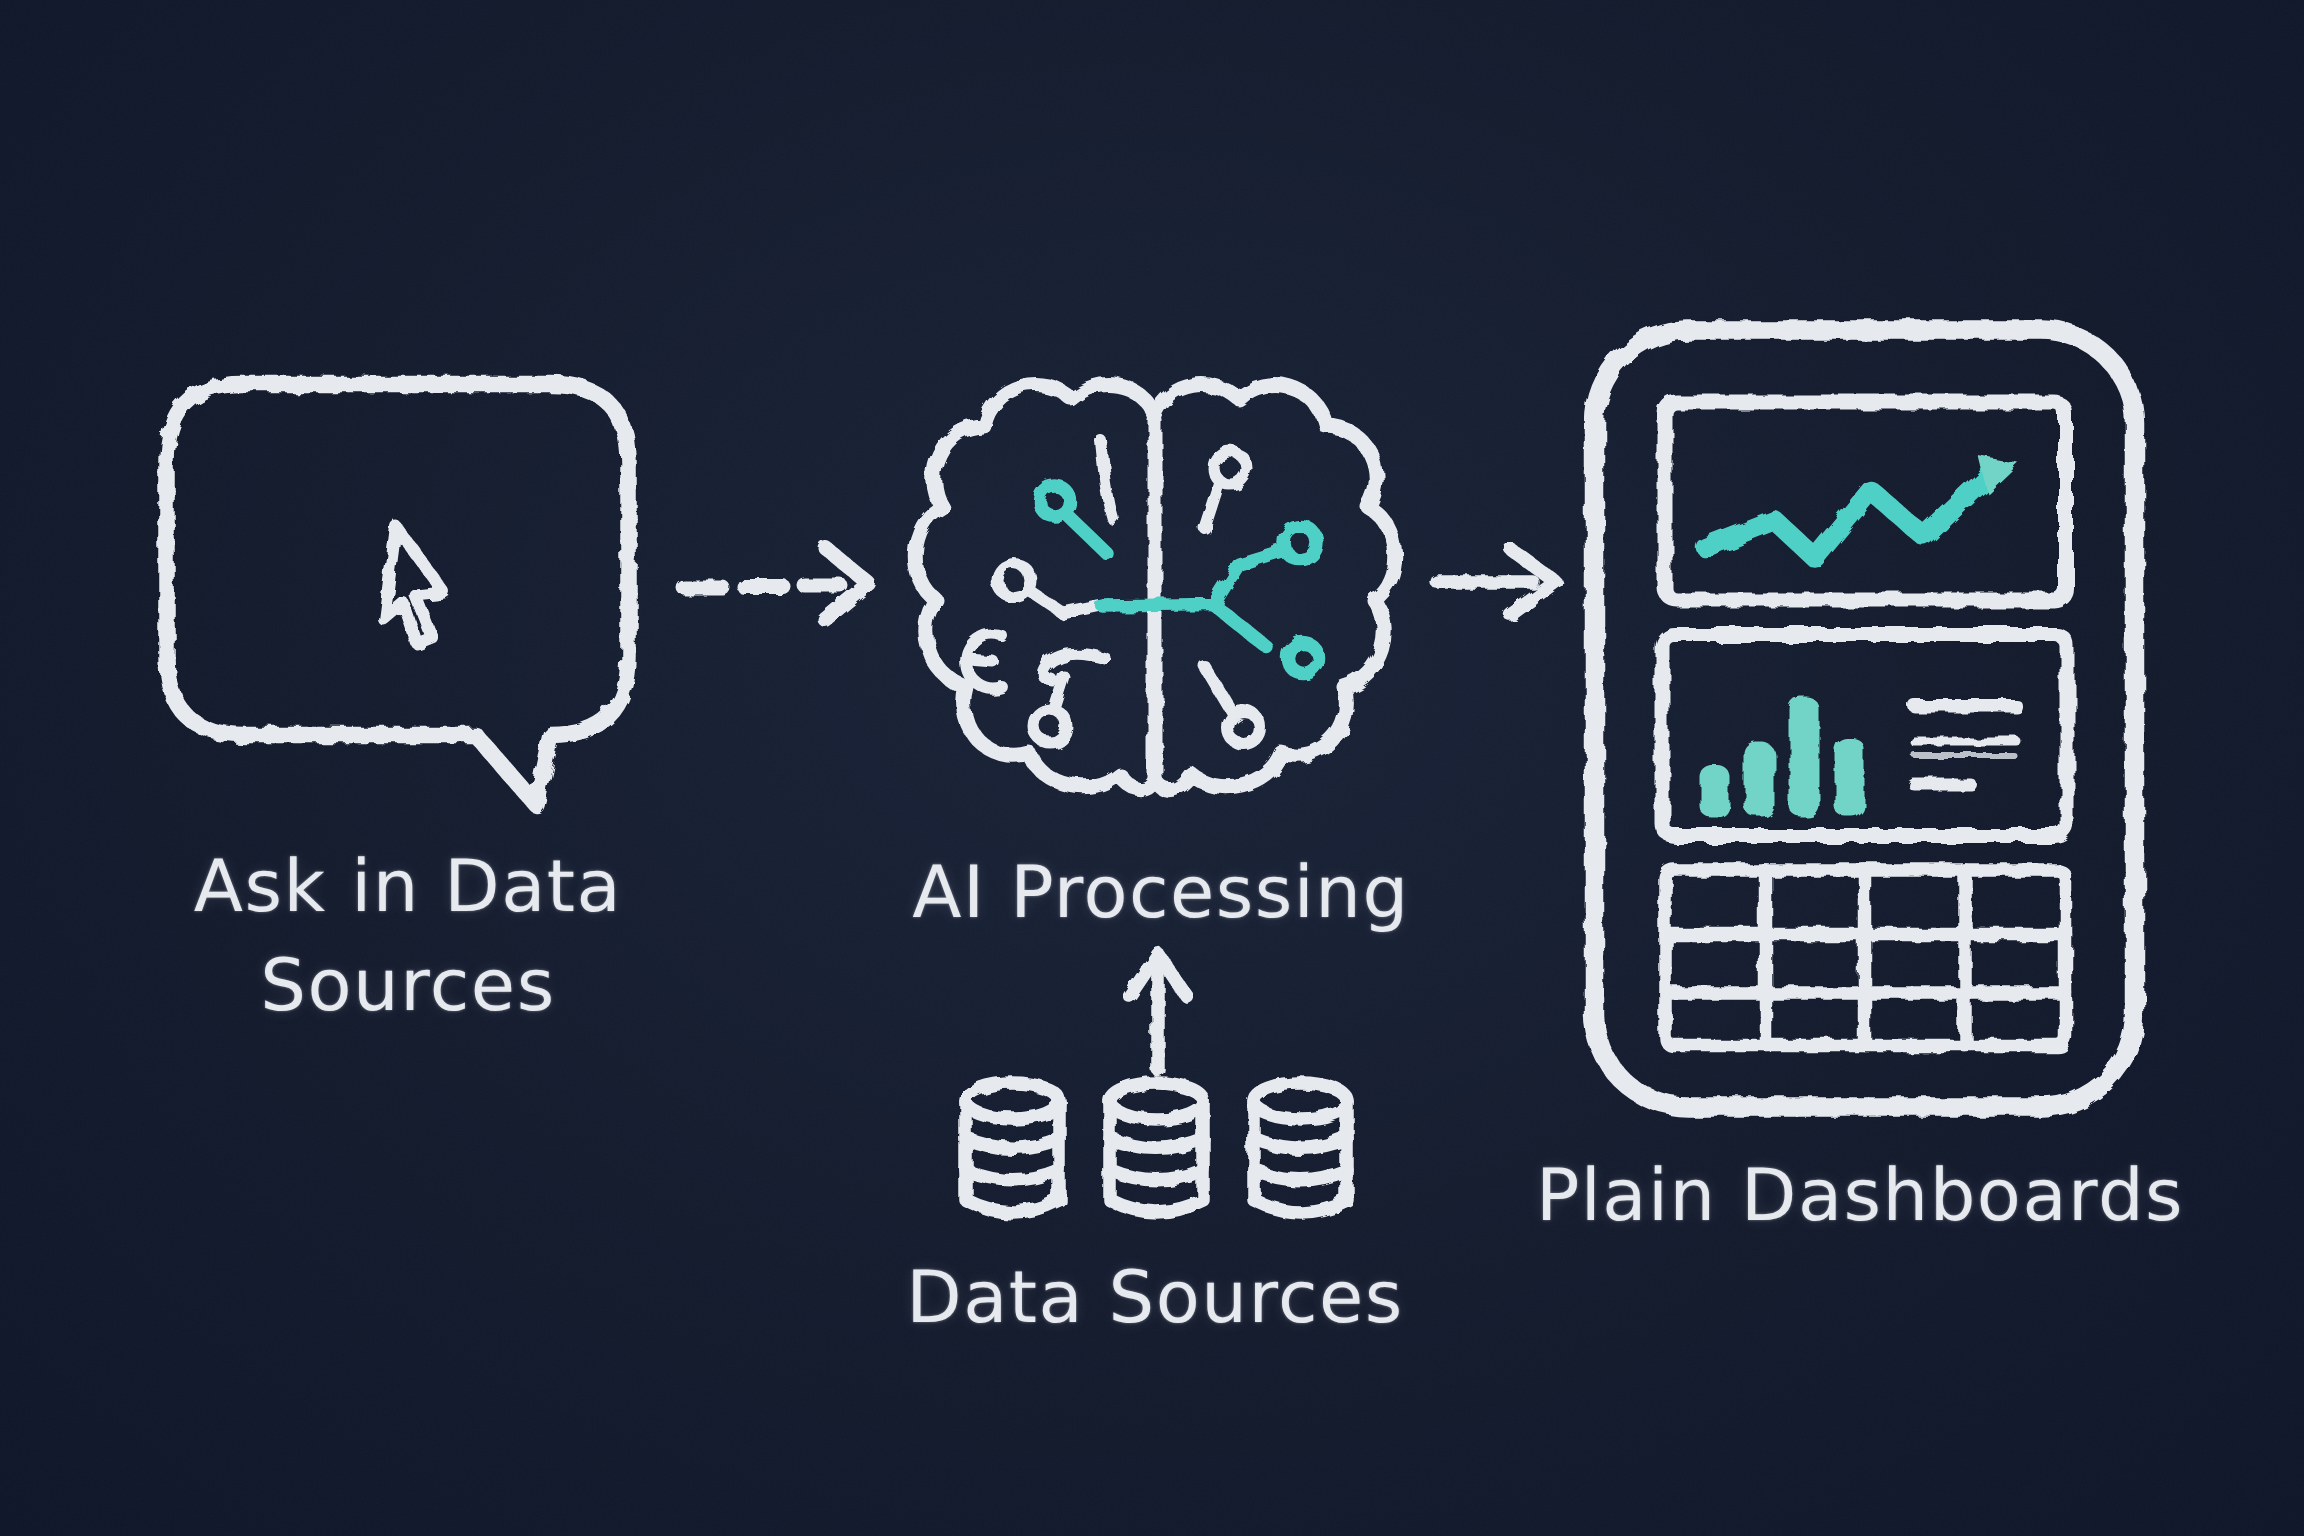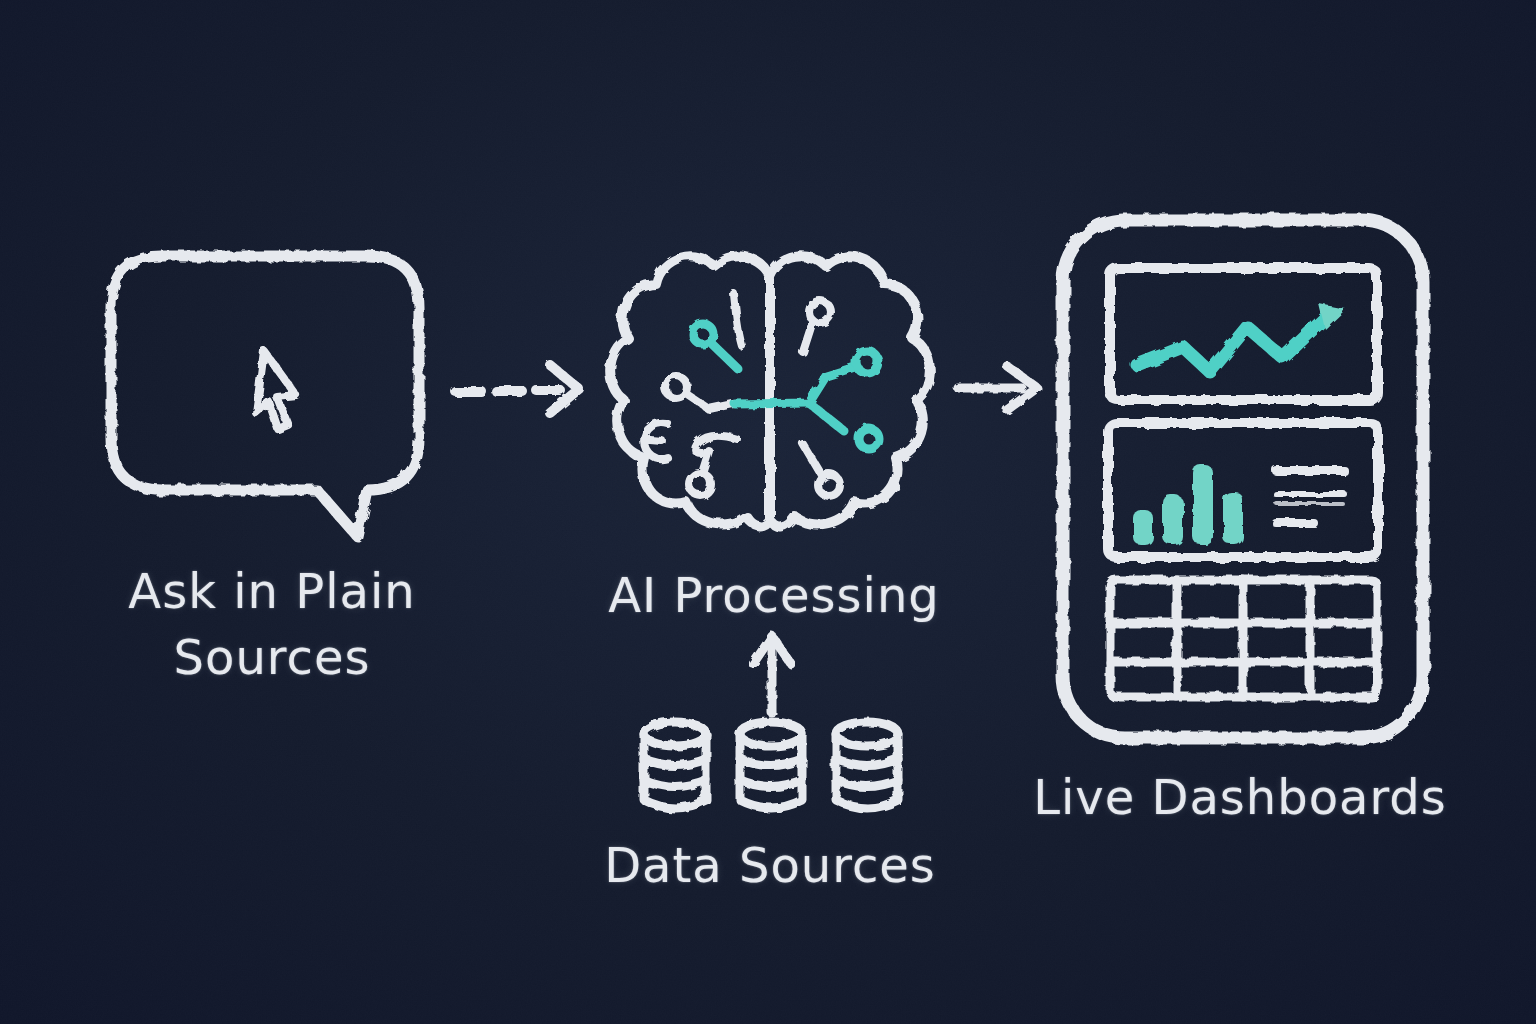--- a/index.html
+++ b/index.html
@@ -185,20 +185,20 @@
         <path d="M 124,370 V 487"></path>
         <path d="M 190,370 V 487"></path>
         <path d="M 257,370 V 487"></path>
         <path d="M 57,413 H 324"></path>
         <path d="M 57,452 H 324"></path>
       </g>
     </g>
   </svg>
 
   <div class="label" style="left:272px;top:558px">
-    <div>Ask in Plain</div>
+    <div>Ask in Data</div>
     <div>Sources</div>
   </div>
   <div class="label" style="left:770px;top:832px">Data Sources</div>
   <div class="label" style="left:774px;top:562px">AI Processing</div>
-  <div class="label" style="left:1240px;top:764px">Live Dashboards</div>
+  <div class="label" style="left:1240px;top:764px">Plain Dashboards</div>
 
 </div>
 
 </body></html>

